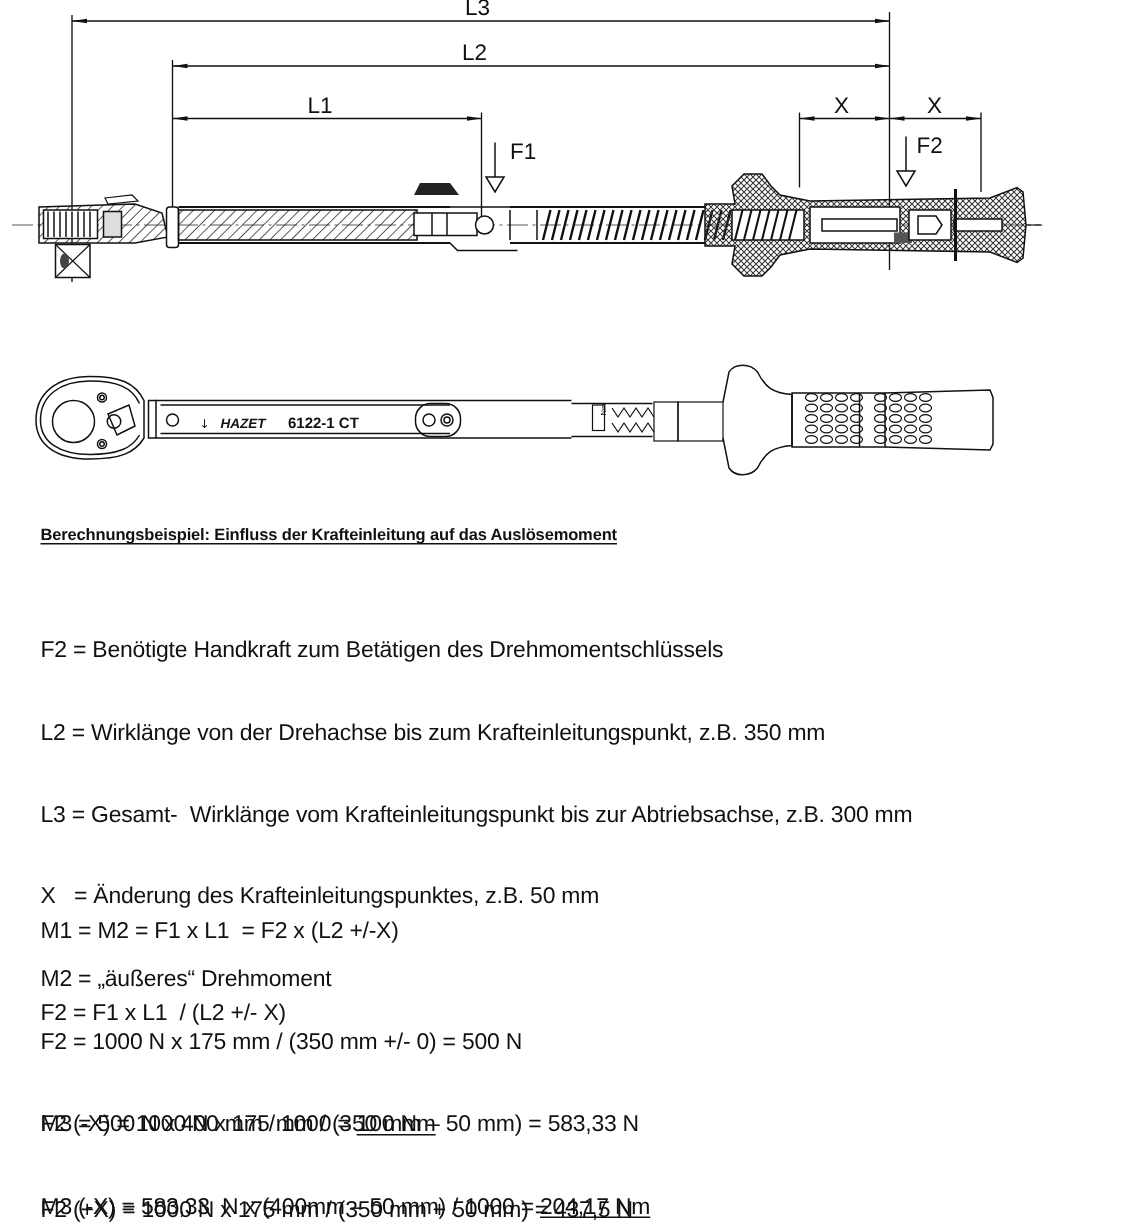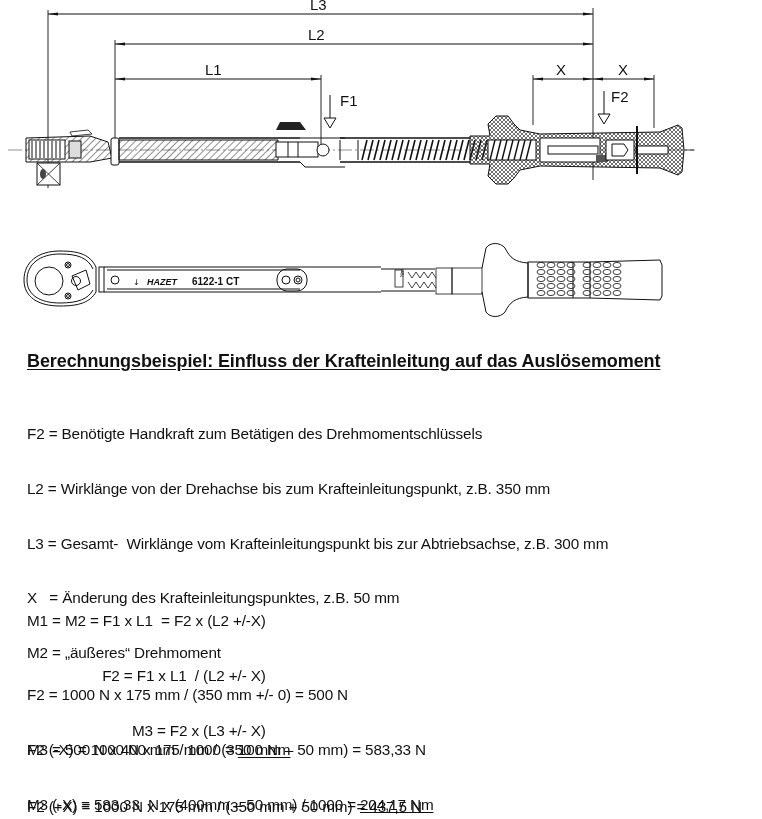--- a/index.html
+++ b/index.html
@@ -1,21 +1,21 @@
 <!DOCTYPE html>
 <html><head>
 <meta charset="utf-8">
 <style>
   html, body { margin: 0; padding: 0; background: #ffffff; }
   body { width: 762px; height: 819px; position: relative; overflow: hidden;
          font-family: "Liberation Sans", sans-serif; color: #111111; }
   #drawing-top { position: absolute; left: 0; top: 0; width: 762px; height: 200px; }
   #drawing-side { position: absolute; left: 0; top: 225px; width: 762px; height: 110px; }
   .txt { position: absolute; left: 27px; font-size: 15.3px; line-height: 18.2px; white-space: pre; letter-spacing: -0.15px; }
-  .heading { position: absolute; left: 27px; top: 351px; font-size: 18px; font-weight: bold;
+  .heading { position: absolute; left: 27px; top: 351px; font-size: 11px; font-weight: bold;
              text-decoration: underline; text-underline-offset: 2px; white-space: pre; letter-spacing: -0.1px; }
   .line { display: block; height: 18.2px; }
   .u { text-decoration: underline; text-underline-offset: 2px; }
   .dimtxt { font-family: "Liberation Sans", sans-serif; font-size: 15px; fill: #111; }
 </style>
 </head>
 <body>
 
 <svg id="drawing-top" viewBox="0 0 762 200">
   <defs>
@@ -231,24 +231,23 @@
 
 <div class="txt" style="top:389px;">
   <span class="line">F2 = Benötigte Handkraft zum Betätigen des Drehmomentschlüssels</span>
   <span class="line">L2 = Wirklänge von der Drehachse bis zum Krafteinleitungspunkt, z.B. 350 mm</span>
   <span class="line">L3 = Gesamt-  Wirklänge vom Krafteinleitungspunkt bis zur Abtriebsachse, z.B. 300 mm</span>
   <span class="line">X   = Änderung des Krafteinleitungspunktes, z.B. 50 mm</span>
   <span class="line">M2 = „äußeres“ Drehmoment</span>
   
 </div>
 
-<div class="txt" style="top:576px;text-align:right;">
+<div class="txt" style="top:576px;">
   <span class="line">M1 = M2 = F1 x L1  = F2 x (L2 +/-X)</span>
   <span class="line">F2 = F1 x L1  / (L2 +/- X)</span>
-  <span class="line">M3 = F2 x (L3 +/- X)</span>
 </div>
 
 <div class="txt" style="top:650px;">
   <span class="line">F2 = 1000 N x 175 mm / (350 mm +/- 0) = 500 N</span>
   <span class="line"><span>M3 = 500 N x 400 mm / 1000 = </span><span class="u">100 Nm</span></span>
 </div>
 
 <div class="txt" style="top:705px;">
   <span class="line">F2 (-X) = 1000 N x 175 mm / (350 mm – 50 mm) = 583,33 N</span>
   <span class="line"><span>M3 (-X) = 583,33  N x (400mm – 50 mm) / 1000 = </span><span class="u">204,17 Nm</span></span>

